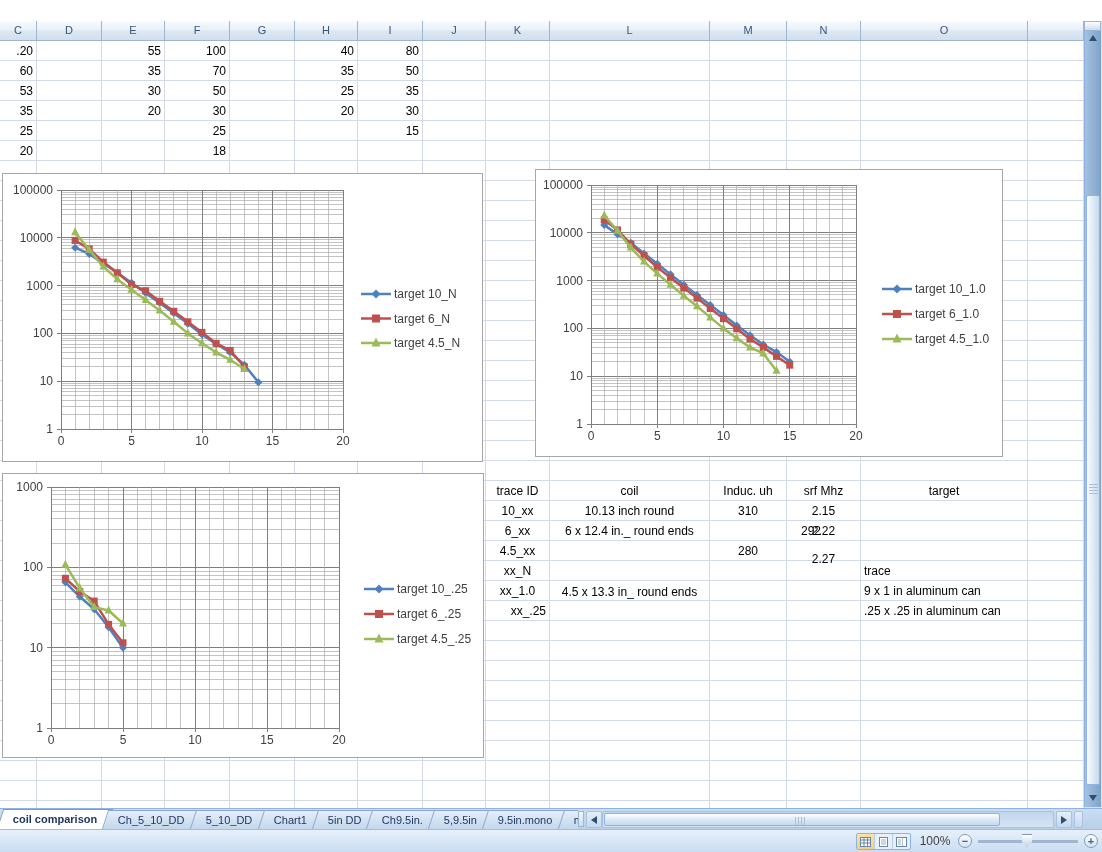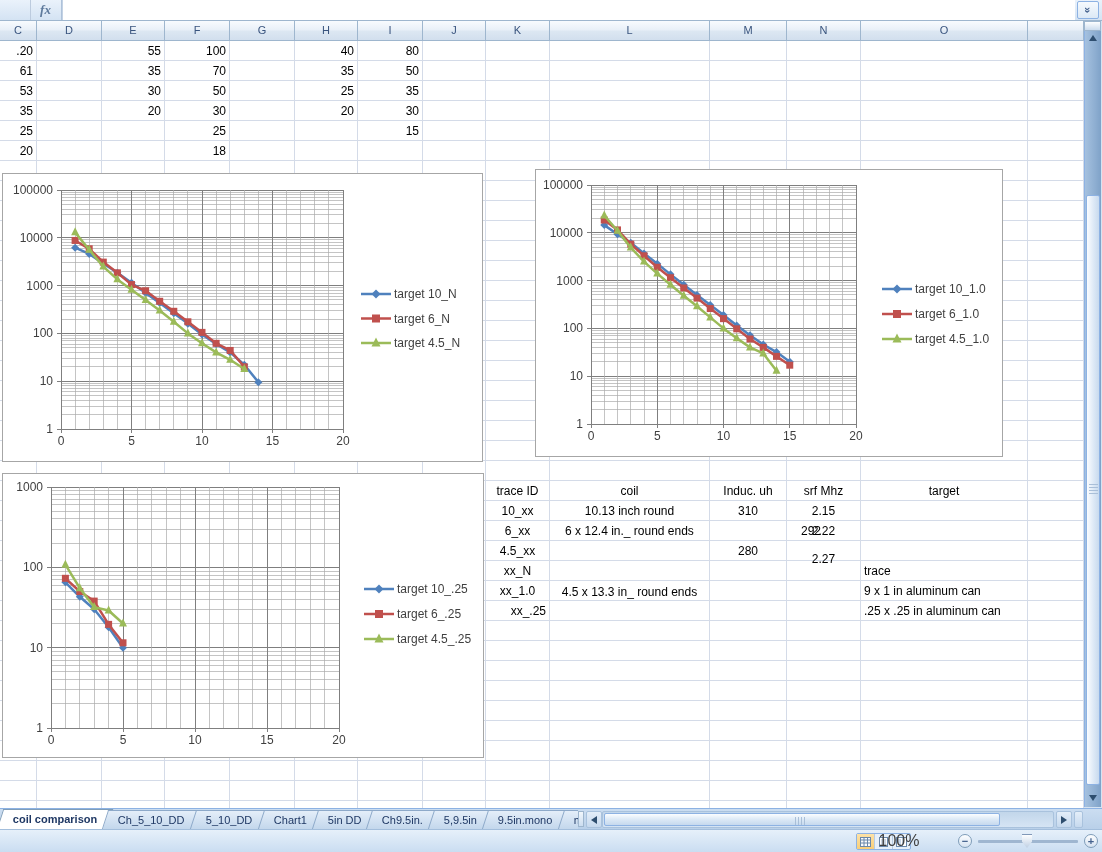--- a/index.html
+++ b/index.html
@@ -60,45 +60,39 @@
       background:linear-gradient(#FBFDFF,#D9E7F5 55%,#C6D9EE);box-sizing:border-box;}
   .hgrip{position:absolute;top:3px;width:1px;height:8px;background:#A9BFD8;}
   
   #statusbar{position:absolute;left:0;top:829px;width:1102px;height:23px;
       background:linear-gradient(#E6F0FA,#CADDF1);border-top:1px solid #A3BEDC;box-sizing:border-box;z-index:7;}
   #view-btns{position:absolute;left:856px;top:3px;height:17px;display:flex;border:1px solid #8DB2E3;border-radius:2px;
       background:#E7F0F9;box-sizing:border-box;}
   .vbtn{width:17px;height:15px;display:flex;align-items:center;justify-content:center;border-right:1px solid #B7CCE2;}
   .vbtn:last-child{border-right:none;}
   .vbtn.active{background:linear-gradient(#FDE2A7,#F8CE77);}
-  #zoom-label{position:absolute;left:876px;top:0;width:46px;text-align:center;font-size:16px;color:#3F3F3F;line-height:22px;}
+  #zoom-label{position:absolute;left:912px;top:0;width:46px;text-align:center;font-size:12px;color:#3F3F3F;line-height:22px;}
   .zcirc{position:absolute;top:4px;width:14px;height:14px;border:1px solid #7F9DB9;border-radius:50%;
       background:linear-gradient(#FDFEFF,#D5E2F0);text-align:center;line-height:12px;font-size:11px;
       color:#44618D;font-weight:bold;box-sizing:border-box;}
   #ztrack{position:absolute;left:978px;top:10px;width:100px;height:3px;background:#9FB6D0;border-radius:1px;}
   #zthumb{position:absolute;left:1022px;top:4px;width:10px;height:14px;
       clip-path:polygon(0 0,100% 0,100% 55%,50% 100%,0 55%);background:linear-gradient(#FDFEFF,#BECFE3);
       border-top:1px solid #8098B8;box-sizing:border-box;}
   
   .tri-up{width:0;height:0;border-left:4px solid transparent;border-right:4px solid transparent;border-bottom:6px solid #2E4E6F;}
   .tri-down{width:0;height:0;border-left:4px solid transparent;border-right:4px solid transparent;border-top:6px solid #2E4E6F;}
   .tri-left{width:0;height:0;border-top:4px solid transparent;border-bottom:4px solid transparent;border-right:6px solid #2E4E6F;}
   .tri-right{width:0;height:0;border-top:4px solid transparent;border-bottom:4px solid transparent;border-left:6px solid #2E4E6F;}
 </style>
 </head>
 <body>
 
 <div id="app">
 
-  <div id="formula-strip">
-    <div id="name-box"></div>
-    <div id="fx-btn">fx</div>
-    <div id="formula-input"></div>
-    <div id="fx-expand"><span>»</span></div>
-  </div>
 
   <div id="col-headers">
       <div class="colh" style="left: 0px; width: 37px;">C</div>
       <div class="colh" style="left: 37px; width: 65px;">D</div>
       <div class="colh" style="left: 102px; width: 63px;">E</div>
       <div class="colh" style="left: 165px; width: 65px;">F</div>
       <div class="colh" style="left: 230px; width: 65px;">G</div>
       <div class="colh" style="left: 295px; width: 63px;">H</div>
       <div class="colh" style="left: 358px; width: 65px;">I</div>
       <div class="colh" style="left: 423px; width: 63px;">J</div>
@@ -119,21 +113,21 @@
       <div class="vline" style="left: 357px;"></div>
       <div class="vline" style="left: 422px;"></div>
       <div class="vline" style="left: 485px;"></div>
       <div class="vline" style="left: 549px;"></div>
       <div class="vline" style="left: 709px;"></div>
       <div class="vline" style="left: 786px;"></div>
       <div class="vline" style="left: 860px;"></div>
       <div class="vline" style="left: 1027px;"></div>
       <div class="vline" style="left: 1083px;"></div>
       <div class="cell" style="left: 3px; width: 30px; top: 0px; text-align: right;">.20</div>
-      <div class="cell" style="left: 3px; width: 30px; top: 20px; text-align: right;">61</div>
+      <div class="cell" style="left: 3px; width: 30px; top: 20px; text-align: right;">60</div>
       <div class="cell" style="left: 3px; width: 30px; top: 40px; text-align: right;">53</div>
       <div class="cell" style="left: 3px; width: 30px; top: 60px; text-align: right;">35</div>
       <div class="cell" style="left: 3px; width: 30px; top: 80px; text-align: right;">25</div>
       <div class="cell" style="left: 3px; width: 30px; top: 100px; text-align: right;">20</div>
       <div class="cell" style="left: 105px; width: 56px; top: 0px; text-align: right;">55</div>
       <div class="cell" style="left: 105px; width: 56px; top: 20px; text-align: right;">35</div>
       <div class="cell" style="left: 105px; width: 56px; top: 40px; text-align: right;">30</div>
       <div class="cell" style="left: 105px; width: 56px; top: 60px; text-align: right;">20</div>
       <div class="cell" style="left: 168px; width: 58px; top: 0px; text-align: right;">100</div>
       <div class="cell" style="left: 168px; width: 58px; top: 20px; text-align: right;">70</div>

